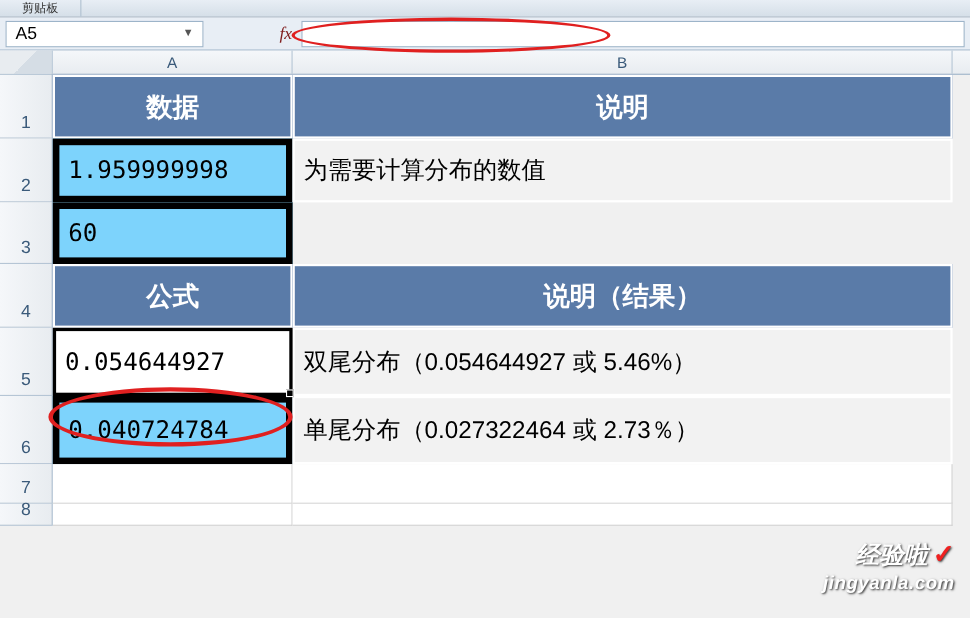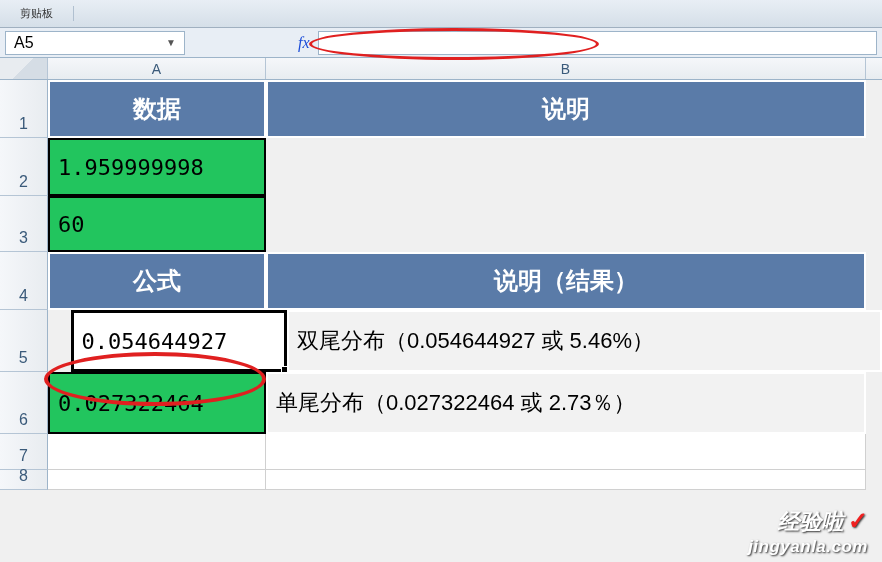--- a/index.html
+++ b/index.html
@@ -8,21 +8,21 @@
       background: #f0f0f0;
       width: 882px;
       height: 562px;
       overflow: hidden;
       position: relative;
     }
     
     
     .ribbon {
       background: linear-gradient(to bottom, #e8eef5 0%, #d5dfe8 100%);
-      height: 28px;
+      height: 16px;
       border-bottom: 1px solid #a0b0c0;
       display: flex;
       align-items: center;
       font-size: 11px;
       color: #333;
     }
     .ribbon-section {
       padding: 0 20px;
       border-right: 1px solid #b0c0d0;
     }
@@ -51,23 +51,23 @@
     }
     .name-box-arrow {
       margin-left: auto;
       font-size: 10px;
       color: #555;
     }
     .fx-icon {
       font-style: italic;
       font-family: serif;
       font-size: 16px;
-      color: #1d4ed8;
+      color: #7f1d1d;
       padding: 0 8px;
-      margin-left: 100px;
+      margin-left: 56px;
       text-align: center;
     }
     .formula-bar {
       flex: 1;
       background: white;
       border: 1px solid #9db4c9;
       height: 24px;
       display: flex;
       align-items: center;
       padding: 0 6px;
@@ -151,38 +151,37 @@
       color: white;
       font-weight: bold;
       font-size: 24px;
       justify-content: center;
       border: 2px solid white;
       text-align: center;
     }
     
     
     .data-cell {
-      background: #22c55e;
-      border: 2px solid #000000;
+      background: #7dd3fc;
+      border: 6px solid #000000;
       font-family: SimSun, monospace;
       font-size: 22px;
     }
     .data-cell-b {
       background: #f2f2f2;
       border: 2px solid white;
       font-size: 22px;
     }
     
     
     .active-cell {
       border: 3px solid black !important;
       background: white;
       position: relative;
       z-index: 2;
-      margin-left: 23px;
     }
     .fill-handle {
       position: absolute;
       right: -4px;
       bottom: -4px;
       width: 7px;
       height: 7px;
       background: black;
       border: 1px solid white;
     }
@@ -197,21 +196,21 @@
       left: 44px;
       top: 352px;
       pointer-events: none;
       z-index: 10;
     }
     
     
     .watermark {
       position: absolute;
       right: 14px;
-      bottom: 5px;
+      bottom: 22px;
       text-align: right;
       color: white;
       text-shadow: 1px 1px 2px rgba(0,0,0,0.8);
       font-size: 16px;
       font-weight: bold;
       z-index: 20;
     }
     .watermark-main {
       font-size: 22px;
       font-style: italic;
@@ -260,20 +259,21 @@
 
 <div class="sheet-row">
   <div class="row-header">1</div>
   <div class="cell cell-a header-cell">数据</div>
   <div class="cell cell-b header-cell">说明</div>
 </div>
 
 <div class="sheet-row">
   <div class="row-header">2</div>
   <div class="cell cell-a data-cell">1.959999998</div>
+  <div class="cell cell-b data-cell-b">为需要计算分布的数值</div>
 </div>
 
 <div class="sheet-row row-3">
   <div class="row-header">3</div>
   <div class="cell cell-a data-cell">60</div>
 </div>
 
 <div class="sheet-row row-4">
   <div class="row-header">4</div>
   <div class="cell cell-a header-cell">公式</div>
@@ -284,21 +284,21 @@
   <div class="row-header">5</div>
   <div class="cell cell-a data-cell active-cell">
     <span>0.054644927</span>
     <div class="fill-handle"></div>
   </div>
   <div class="cell cell-b data-cell-b">双尾分布（0.054644927 或 5.46%）</div>
 </div>
 
 <div class="sheet-row row-6">
   <div class="row-header">6</div>
-  <div class="cell cell-a data-cell">0.027322464</div>
+  <div class="cell cell-a data-cell">0.040724784</div>
   <div class="cell cell-b data-cell-b">单尾分布（0.027322464 或 2.73％）</div>
 </div>
 
 <div class="sheet-row row-7">
   <div class="row-header">7</div>
   <div class="cell cell-a empty-cell"></div>
   <div class="cell cell-b empty-cell"></div>
 </div>
 
 <div class="sheet-row row-8">

